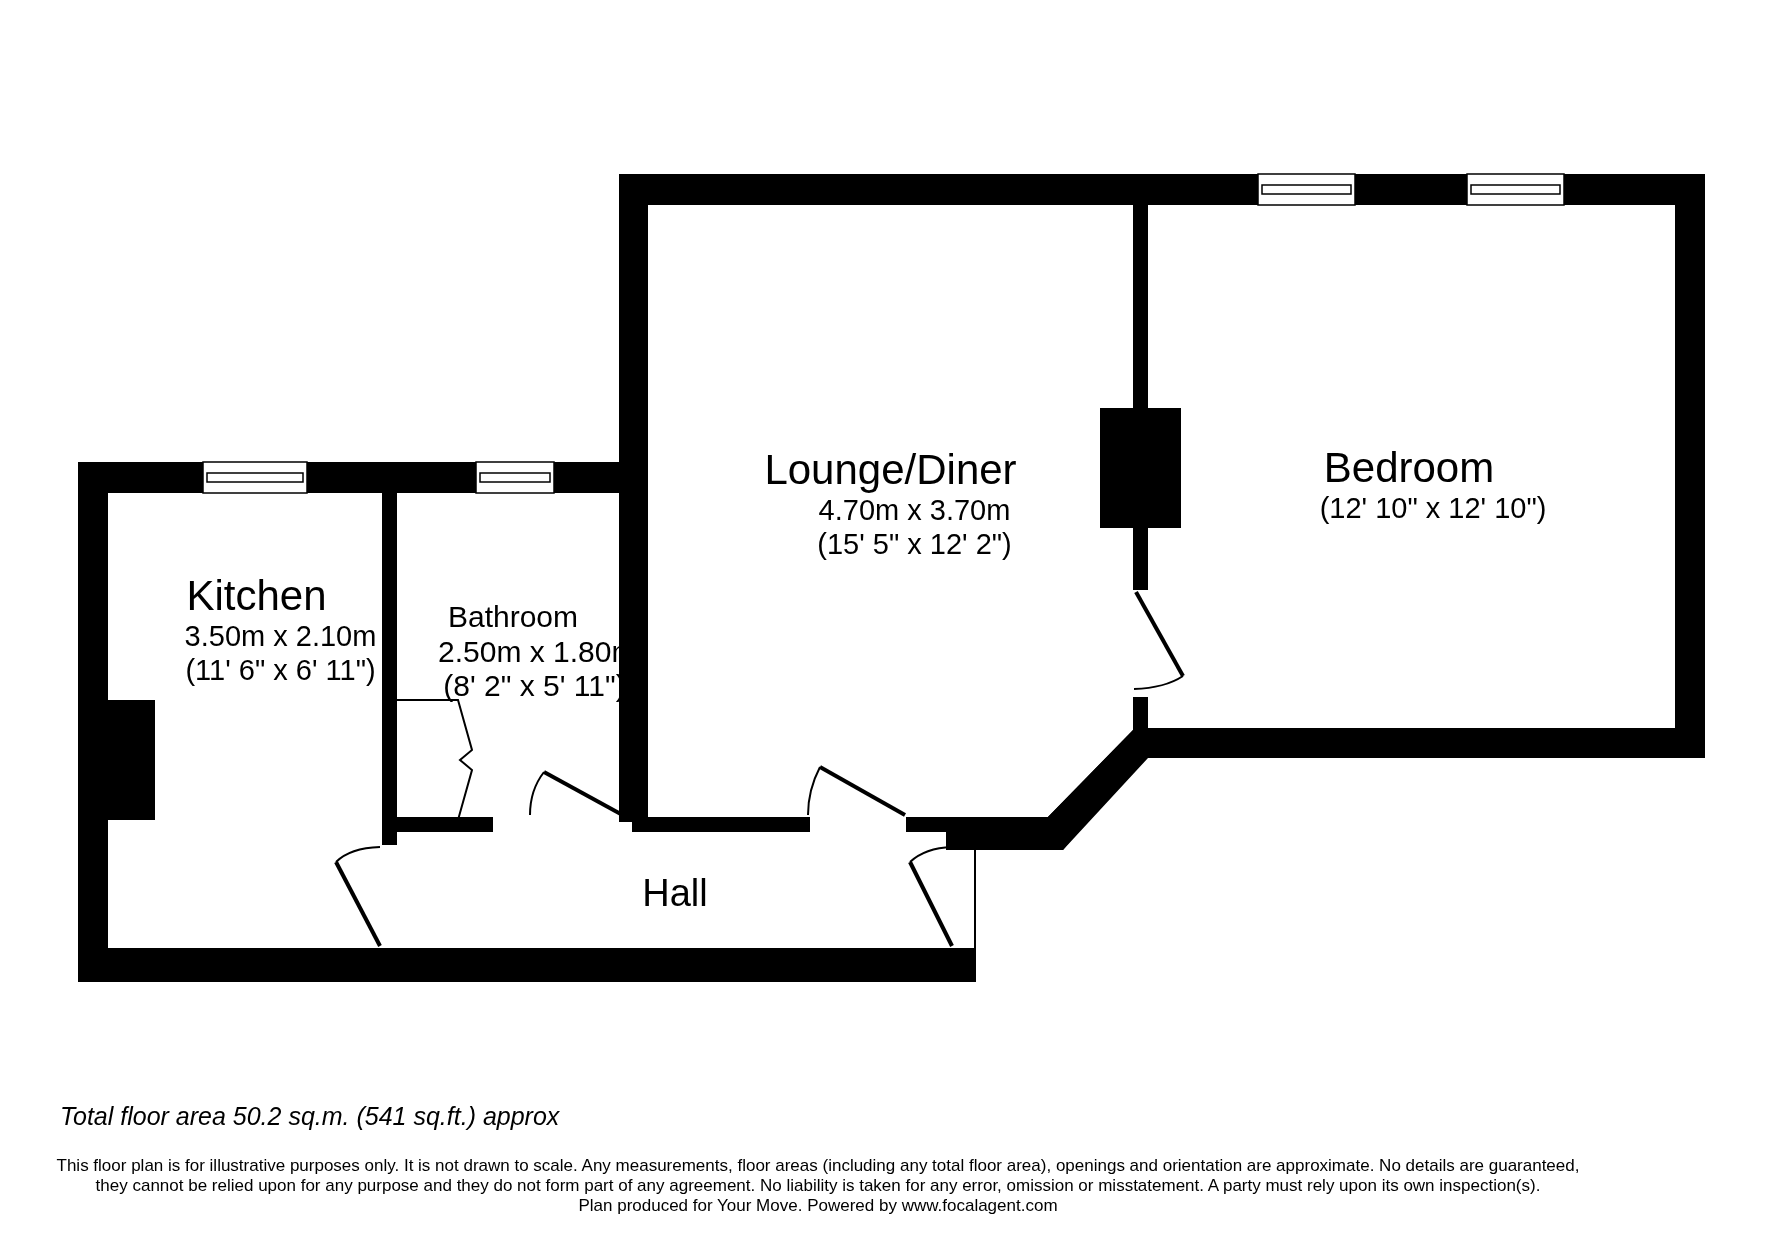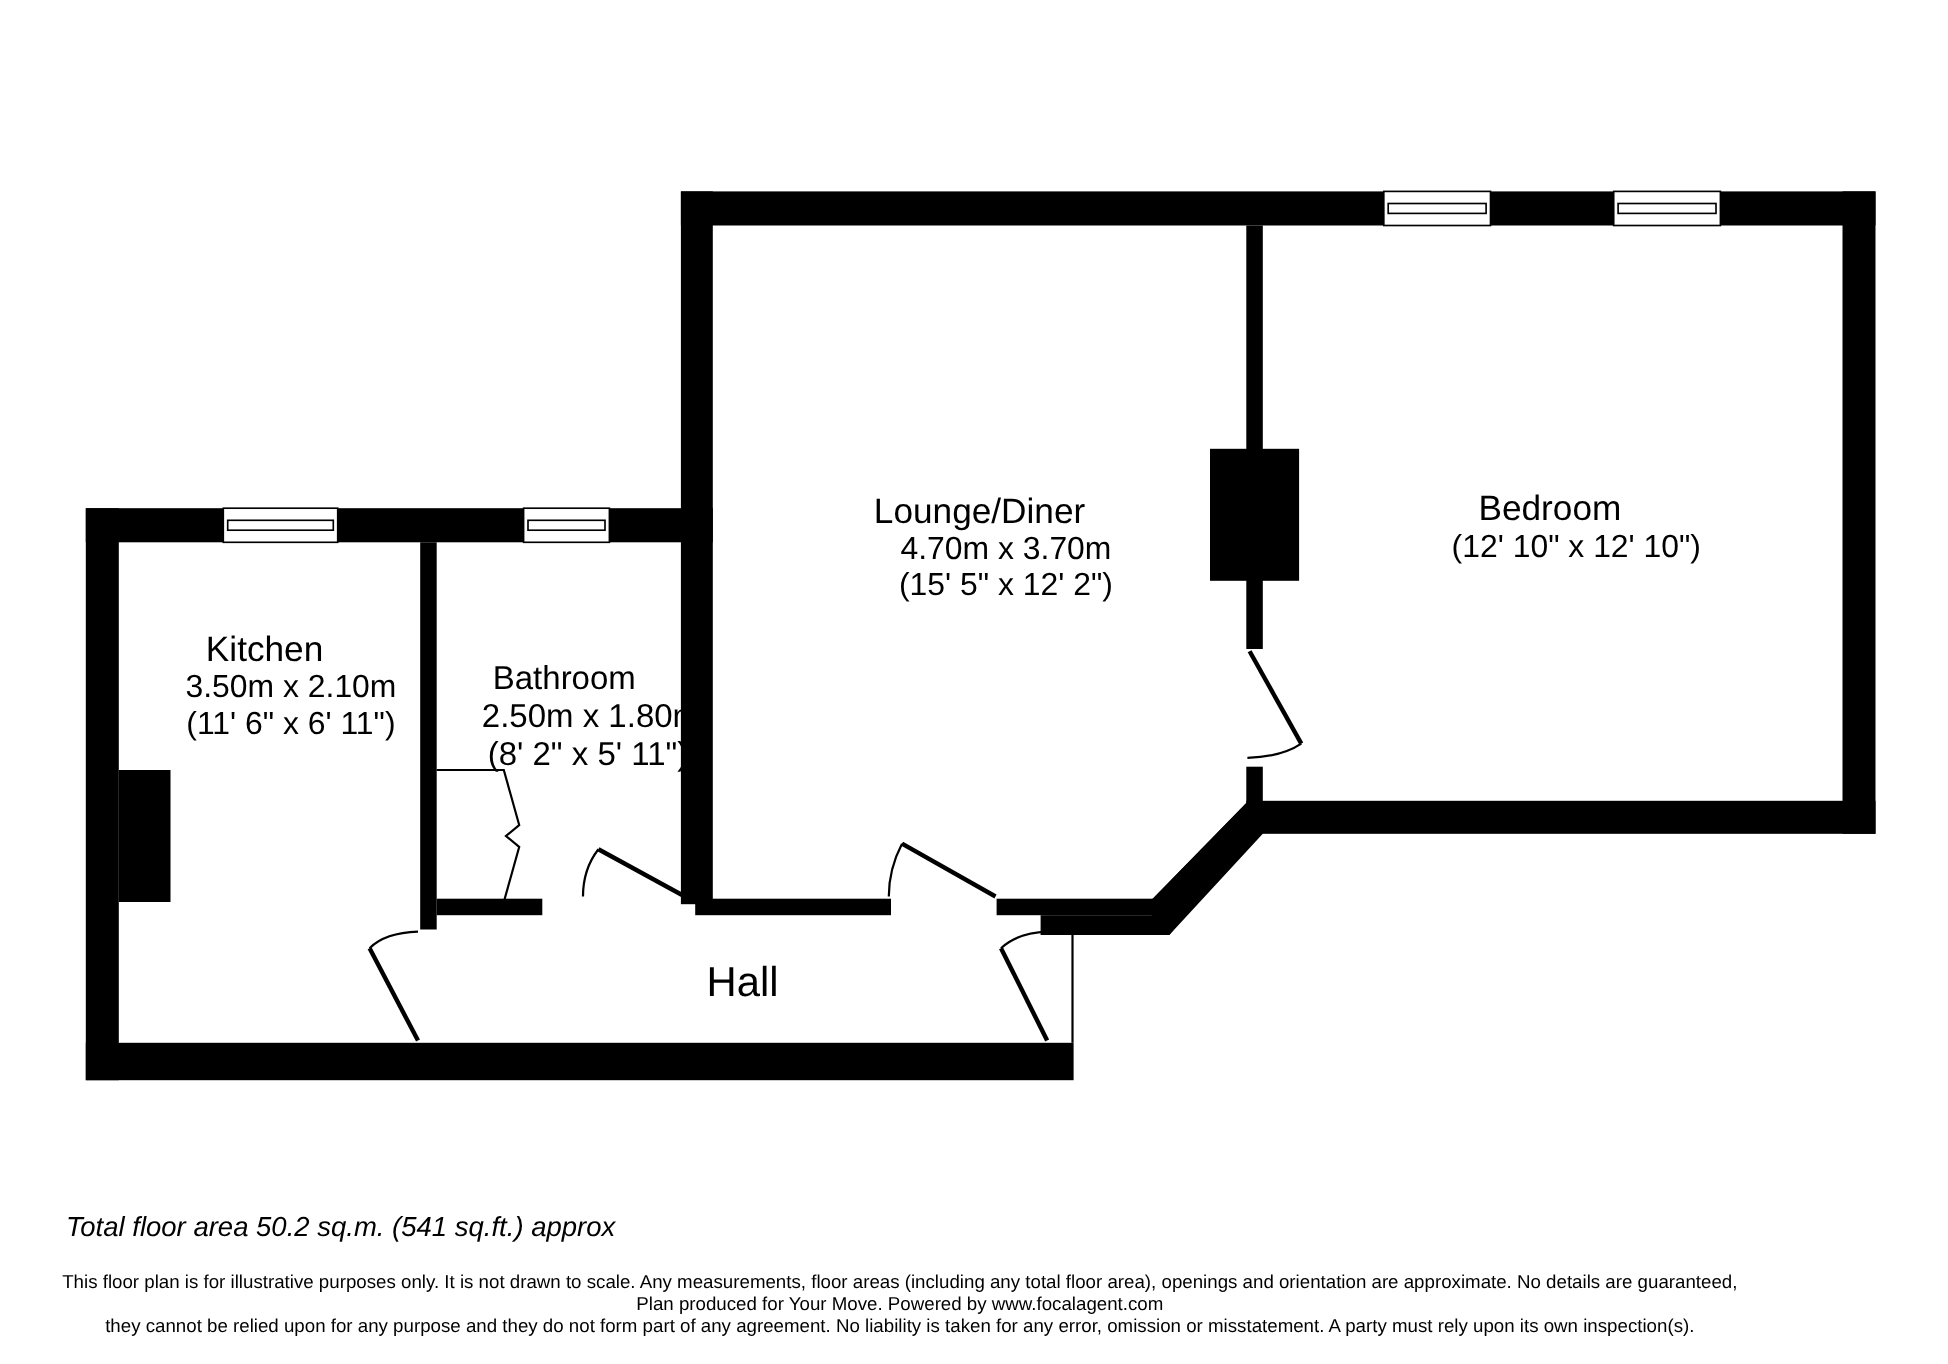--- a/index.html
+++ b/index.html
@@ -2,21 +2,21 @@
 <html><head>
 <meta charset="utf-8">
 <style>
   html, body { margin:0; padding:0; background:#ffffff; }
   body { width:1771px; height:1240px; position:relative; overflow:hidden;
          font-family:"Liberation Sans", sans-serif; color:#000; }
   svg.plan { position:absolute; left:0; top:0; }
   .room-label { position:absolute; text-align:center; white-space:nowrap; line-height:1.15; }
   .room-label .name { display:block; }
   .room-label .dim { display:block; }
-  .lg .name { font-size:32px; }
+  .lg .name { font-size:42px; }
   .lg .dim { font-size:29px;margin-left:48px; }
   .sm .name { font-size:30px; }
   .sm .dim { font-size:30px;margin-left:43px; }
   .hall .name { font-size:38px; }
   .total { position:absolute; left:60px; top:1102px; font-size:25px; white-space:nowrap;font-style:italic; }
   .disclaimer { position:absolute; left:0; top:1156px; width:1636px; text-align:center;
                 font-size:17px; line-height:20px; }
   .disclaimer span { display:block; }
 </style>
 </head>
@@ -84,21 +84,21 @@
     <path d="M1183,676 Q1165,688 1134,689" stroke-width="2"></path>
 
     <line x1="336" y1="862" x2="380" y2="946" stroke-width="4"></line>
     <path d="M336,862 Q350,848 380,847" stroke-width="2"></path>
 
     <line x1="910" y1="862" x2="952" y2="946" stroke-width="4"></line>
     <path d="M910,862 Q925,848 952,847" stroke-width="2"></path>
   </g>
 </svg>
 
-<div class="room-label lg" style="left:92px; top:572px; width:297px;">
+<div class="room-label lg" style="left:108px; top:572px; width:297px;">
   <span class="name">Kitchen</span>
   <span class="dim">3.50m x 2.10m</span>
   <span class="dim">(11' 6" x 6' 11")</span>
 </div>
 
 <div class="room-label sm" style="left:395px; top:600px; width:236px;">
   <span class="name">Bathroom</span>
   <span class="dim">2.50m x 1.80m</span>
   <span class="dim">(8' 2" x 5' 11")</span>
 </div>
@@ -115,15 +115,15 @@
 </div>
 
 <div class="room-label hall" style="left:560px; top:872px; width:230px;">
   <span class="name">Hall</span>
 </div>
 
 <div class="total">Total floor area 50.2 sq.m. (541 sq.ft.) approx</div>
 
 <div class="disclaimer">
   <span>This floor plan is for illustrative purposes only. It is not drawn to scale. Any measurements, floor areas (including any total floor area), openings and orientation are approximate. No details are guaranteed,</span>
+  <span>they cannot be relied upon for any purpose and they do not form part of any agreement. No liability is taken for any error, omission or misstatement. A party must rely upon its own inspection(s).</span>
   <span>Plan produced for Your Move. Powered by www.focalagent.com</span>
-  <span>they cannot be relied upon for any purpose and they do not form part of any agreement. No liability is taken for any error, omission or misstatement. A party must rely upon its own inspection(s).</span>
 </div>
 
 </body></html>

